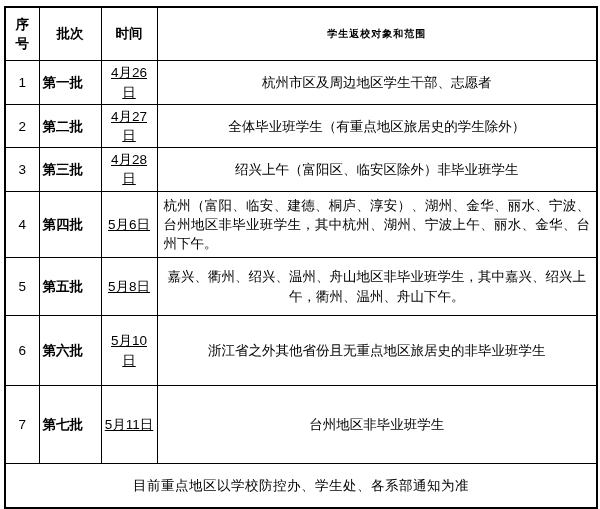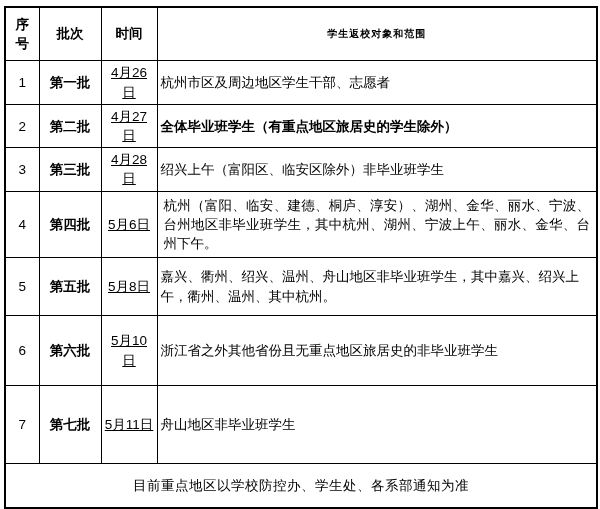--- a/index.html
+++ b/index.html
@@ -50,35 +50,36 @@
   }
   .head-cell.scope {
     font-size: 10px;
     letter-spacing: 1px;
   }
   .cell-no {
     text-align: center;
     font-size: 12.5px;
   }
   .cell-batch {
-    text-align: center;
+    text-align: left;
     font-weight: bold;
     font-size: 13.5px;
     letter-spacing: 0px;
   }
   .cell-date {
     text-align: center;
     font-size: 13.5px;
     text-decoration: underline;
   }
   .cell-scope {
+    text-align: center;
     padding: 4px 6px;
   }
   .cell-scope.bold {
-    font-weight: bold;
+    font-weight: normal;
   }
   .cell-scope.just {
     text-align: justify;
     text-align-last: left;
     text-justify: inter-ideograph;
     padding: 4px 6px 4px 6px;
     margin-top: 24px;
   }
   .row-h-head  { height: 48px; }
   .row-h-1     { height: 44px; }
@@ -137,32 +138,32 @@
       <tr class="row-h-4">
         <td class="cell-no">4</td>
         <td class="cell-batch">第四批</td>
         <td class="cell-date">5月6日</td>
         <td class="cell-scope just">杭州（富阳、临安、建德、桐庐、淳安）、湖州、金华、丽水、宁波、台州地区非毕业班学生，其中杭州、湖州、宁波上午、丽水、金华、台州下午。</td>
       </tr>
       <tr class="row-h-5">
         <td class="cell-no">5</td>
         <td class="cell-batch">第五批</td>
         <td class="cell-date">5月8日</td>
-        <td class="cell-scope">嘉兴、衢州、绍兴、温州、舟山地区非毕业班学生，其中嘉兴、绍兴上午，衢州、温州、其中杭州。</td>
+        <td class="cell-scope">嘉兴、衢州、绍兴、温州、舟山地区非毕业班学生，其中嘉兴、绍兴上午，衢州、温州、舟山下午。</td>
       </tr>
       <tr class="row-h-6">
         <td class="cell-no">6</td>
         <td class="cell-batch">第六批</td>
         <td class="cell-date">5月10日</td>
         <td class="cell-scope">浙江省之外其他省份且无重点地区旅居史的非毕业班学生</td>
       </tr>
       <tr class="row-h-7">
         <td class="cell-no">7</td>
         <td class="cell-batch">第七批</td>
         <td class="cell-date">5月11日</td>
-        <td class="cell-scope">舟山地区非毕业班学生</td>
+        <td class="cell-scope">台州地区非毕业班学生</td>
       </tr>
       <tr class="row-h-foot">
         <td class="foot-cell" colspan="4">目前重点地区以学校防控办、学生处、各系部通知为准</td>
       </tr>
     </tbody>
   </table>
 </div>
 
 </body></html>

